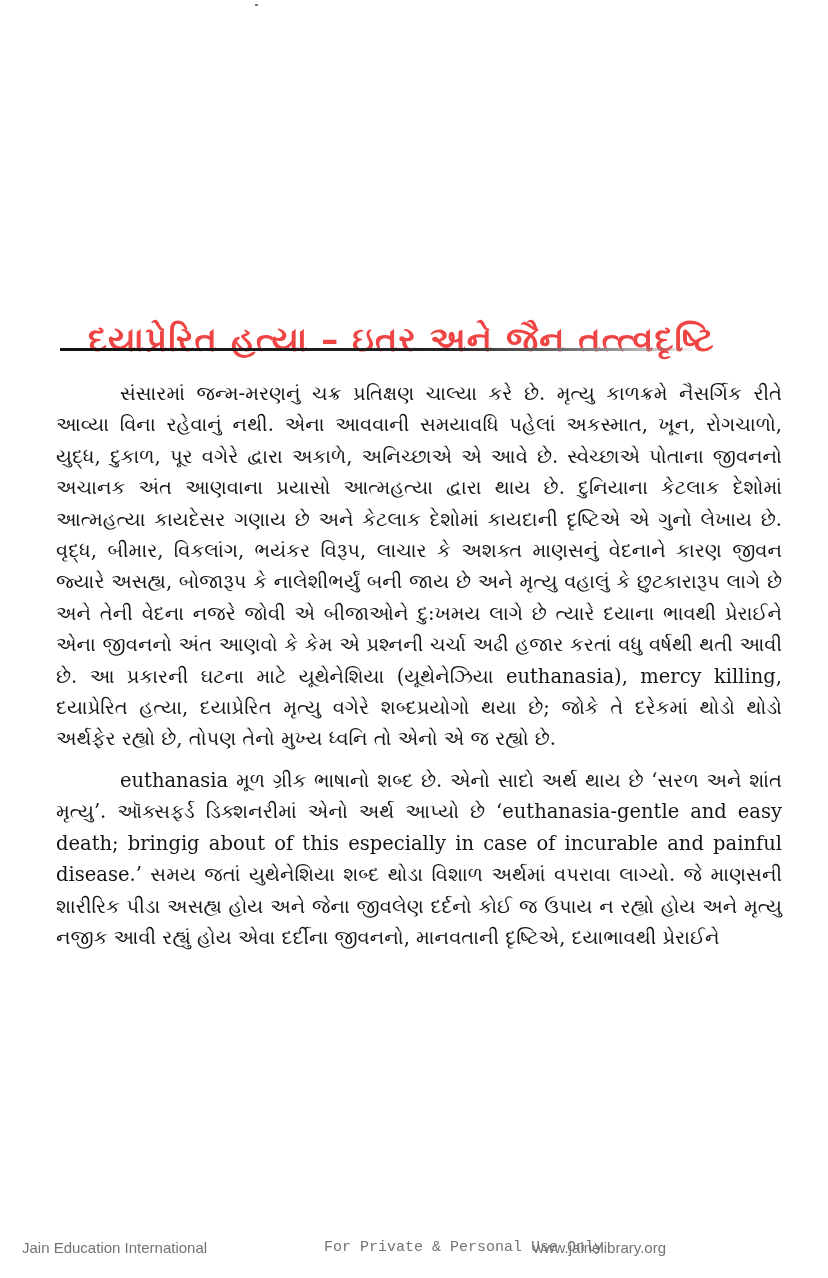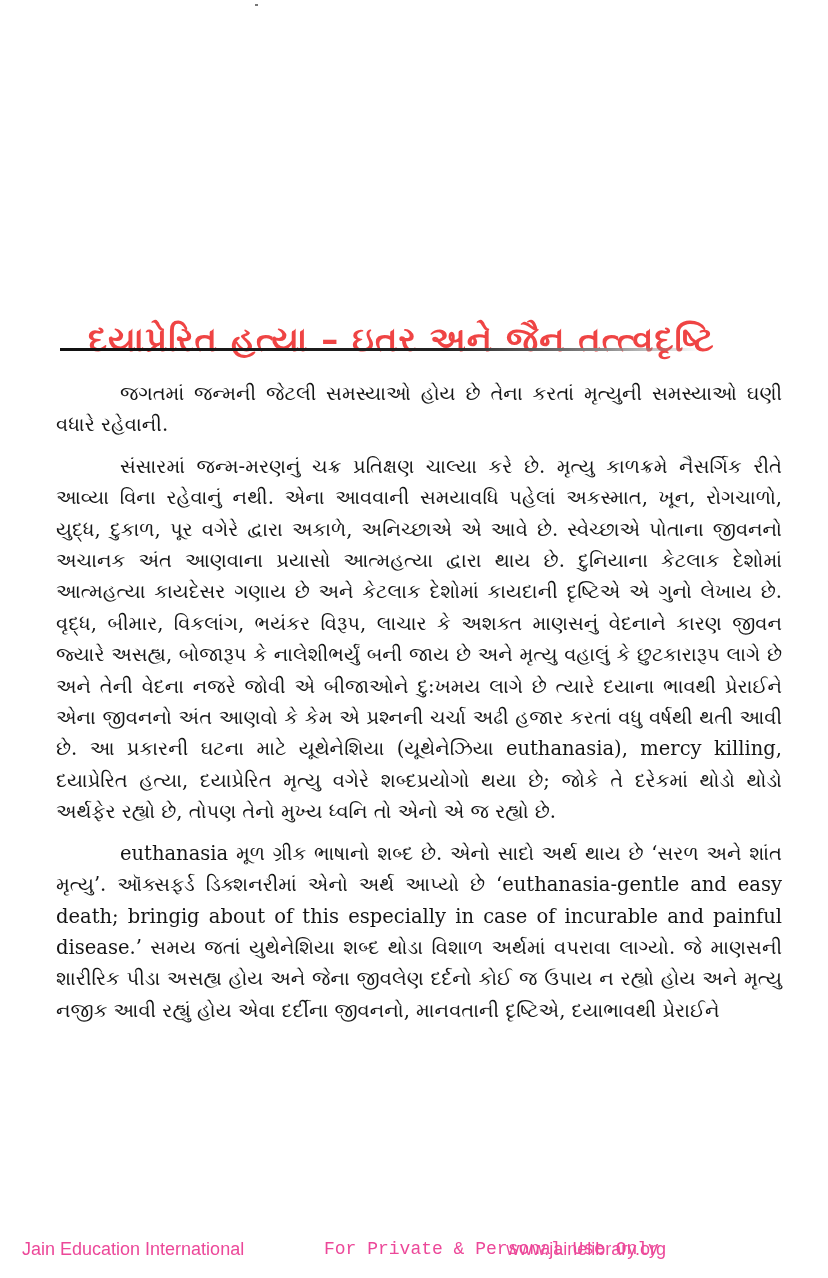--- a/index.html
+++ b/index.html
@@ -19,37 +19,36 @@
   }
   .body-text {
     position: absolute; left: 56px; top: 378px; width: 726px;
     font-family: "DejaVu Serif", serif; font-size: 19.5px; line-height: 31.4px;
     text-align: justify; color: #151515;
   }
   .body-text p { margin: 0 0 10px 0; text-indent: 64px; }
   .body-text p.first { margin-bottom: 10px; }
   .footer {
     position: absolute; top: 1239px; left: 0; width: 688px; height: 20px;
-    font-family: "Liberation Sans", sans-serif; font-size: 18px; color: #ec4899;
+    font-family: "Liberation Sans", sans-serif; font-size: 15px; color: #737373;
   }
   .footer span { position: absolute; top: 0; white-space: nowrap; }
   .f-left { left: 22px; }
   .f-mid { left: 324px; font-family: Liberation Mono, monospace; }
   .f-right { right: 22px; margin-left: 40px; }
 </style>
 </head>
 <body>
 
 <div class="speck"></div>
 
 <h1 class="title">દયાપ્રેરિત હત્યા – ઇતર અને જૈન તત્ત્વદૃષ્ટિ</h1>
 <div class="title-rule"></div>
 
 <div class="body-text">
-  <p class="first">જગતમાં જન્મની જેટલી સમસ્યાઓ હોય છે તેના કરતાં મૃત્યુની સમસ્યાઓ ઘણી વધારે રહેવાની.</p>
   <p>સંસારમાં જન્મ-મરણનું ચક્ર પ્રતિક્ષણ ચાલ્યા કરે છે. મૃત્યુ કાળક્રમે નૈસર્ગિક રીતે આવ્યા વિના રહેવાનું નથી. એના આવવાની સમયાવધિ પહેલાં અકસ્માત, ખૂન, રોગચાળો, યુદ્ધ, દુકાળ, પૂર વગેરે દ્વારા અકાળે, અનિચ્છાએ એ આવે છે. સ્વેચ્છાએ પોતાના જીવનનો અચાનક અંત આણવાના પ્રયાસો આત્મહત્યા દ્વારા થાય છે. દુનિયાના કેટલાક દેશોમાં આત્મહત્યા કાયદેસર ગણાય છે અને કેટલાક દેશોમાં કાયદાની દૃષ્ટિએ એ ગુનો લેખાય છે. વૃદ્ધ, બીમાર, વિકલાંગ, ભયંકર વિરૂપ, લાચાર કે અશક્ત માણસનું વેદનાને કારણ જીવન જ્યારે અસહ્ય, બોજારૂપ કે નાલેશીભર્યું બની જાય છે અને મૃત્યુ વહાલું કે છુટકારારૂપ લાગે છે અને તેની વેદના નજરે જોવી એ બીજાઓને દુ:ખમય લાગે છે ત્યારે દયાના ભાવથી પ્રેરાઈને એના જીવનનો અંત આણવો કે કેમ એ પ્રશ્નની ચર્ચા અઢી હજાર કરતાં વધુ વર્ષથી થતી આવી છે. આ પ્રકારની ઘટના માટે યૂથેનેશિયા (યૂથેનેઝિયા euthanasia), mercy killing, દયાપ્રેરિત હત્યા, દયાપ્રેરિત મૃત્યુ વગેરે શબ્દપ્રયોગો થયા છે; જોકે તે દરેકમાં થોડો થોડો અર્થફેર રહ્યો છે, તોપણ તેનો મુખ્ય ધ્વનિ તો એનો એ જ રહ્યો છે.</p>
   <p>euthanasia મૂળ ગ્રીક ભાષાનો શબ્દ છે. એનો સાદો અર્થ થાય છે ‘સરળ અને શાંત મૃત્યુ’. ઑક્સફર્ડ ડિક્શનરીમાં એનો અર્થ આપ્યો છે ‘euthanasia-gentle and easy death; bringig about of this especially in case of incurable and painful disease.’ સમય જતાં યુથેનેશિયા શબ્દ થોડા વિશાળ અર્થમાં વપરાવા લાગ્યો. જે માણસની શારીરિક પીડા અસહ્ય હોય અને જેના જીવલેણ દર્દનો કોઈ જ ઉપાય ન રહ્યો હોય અને મૃત્યુ નજીક આવી રહ્યું હોય એવા દર્દીના જીવનનો, માનવતાની દૃષ્ટિએ, દયાભાવથી પ્રેરાઈને</p>
 </div>
 
 <div class="footer">
   <span class="f-left">Jain Education International</span>
   <span class="f-mid">For Private &amp; Personal Use Only</span>
   <span class="f-right">www.jainelibrary.org</span>
 </div>
 

